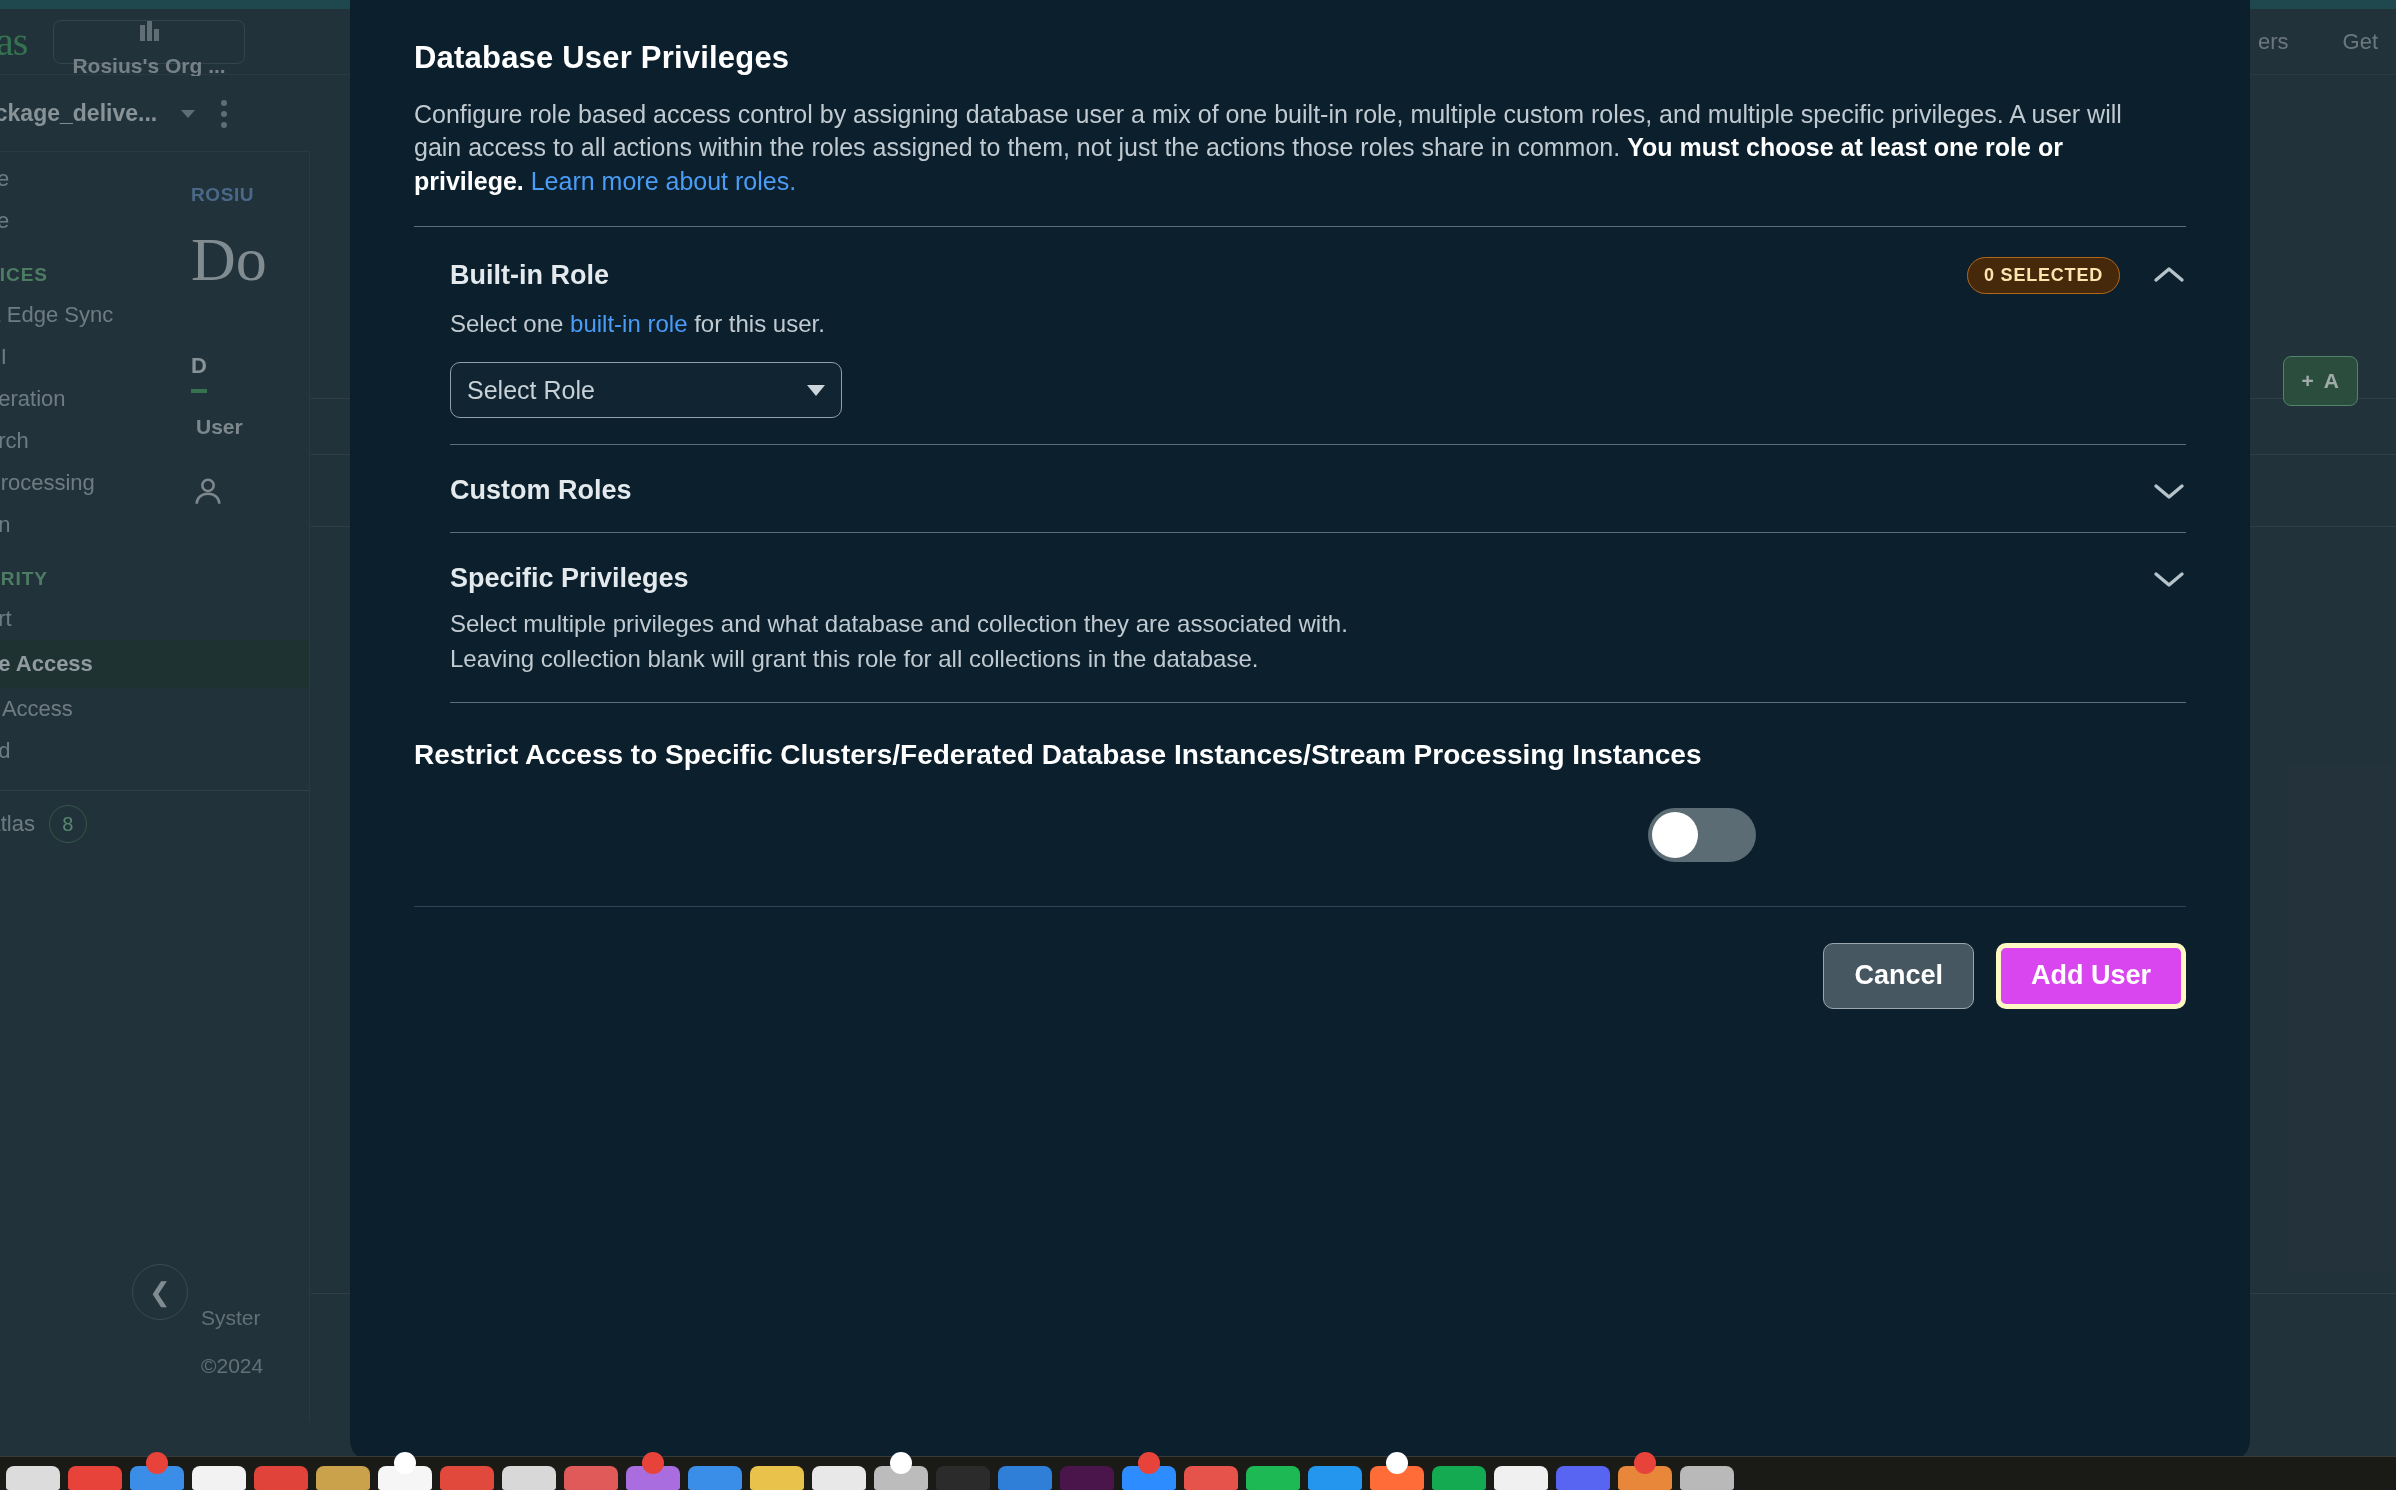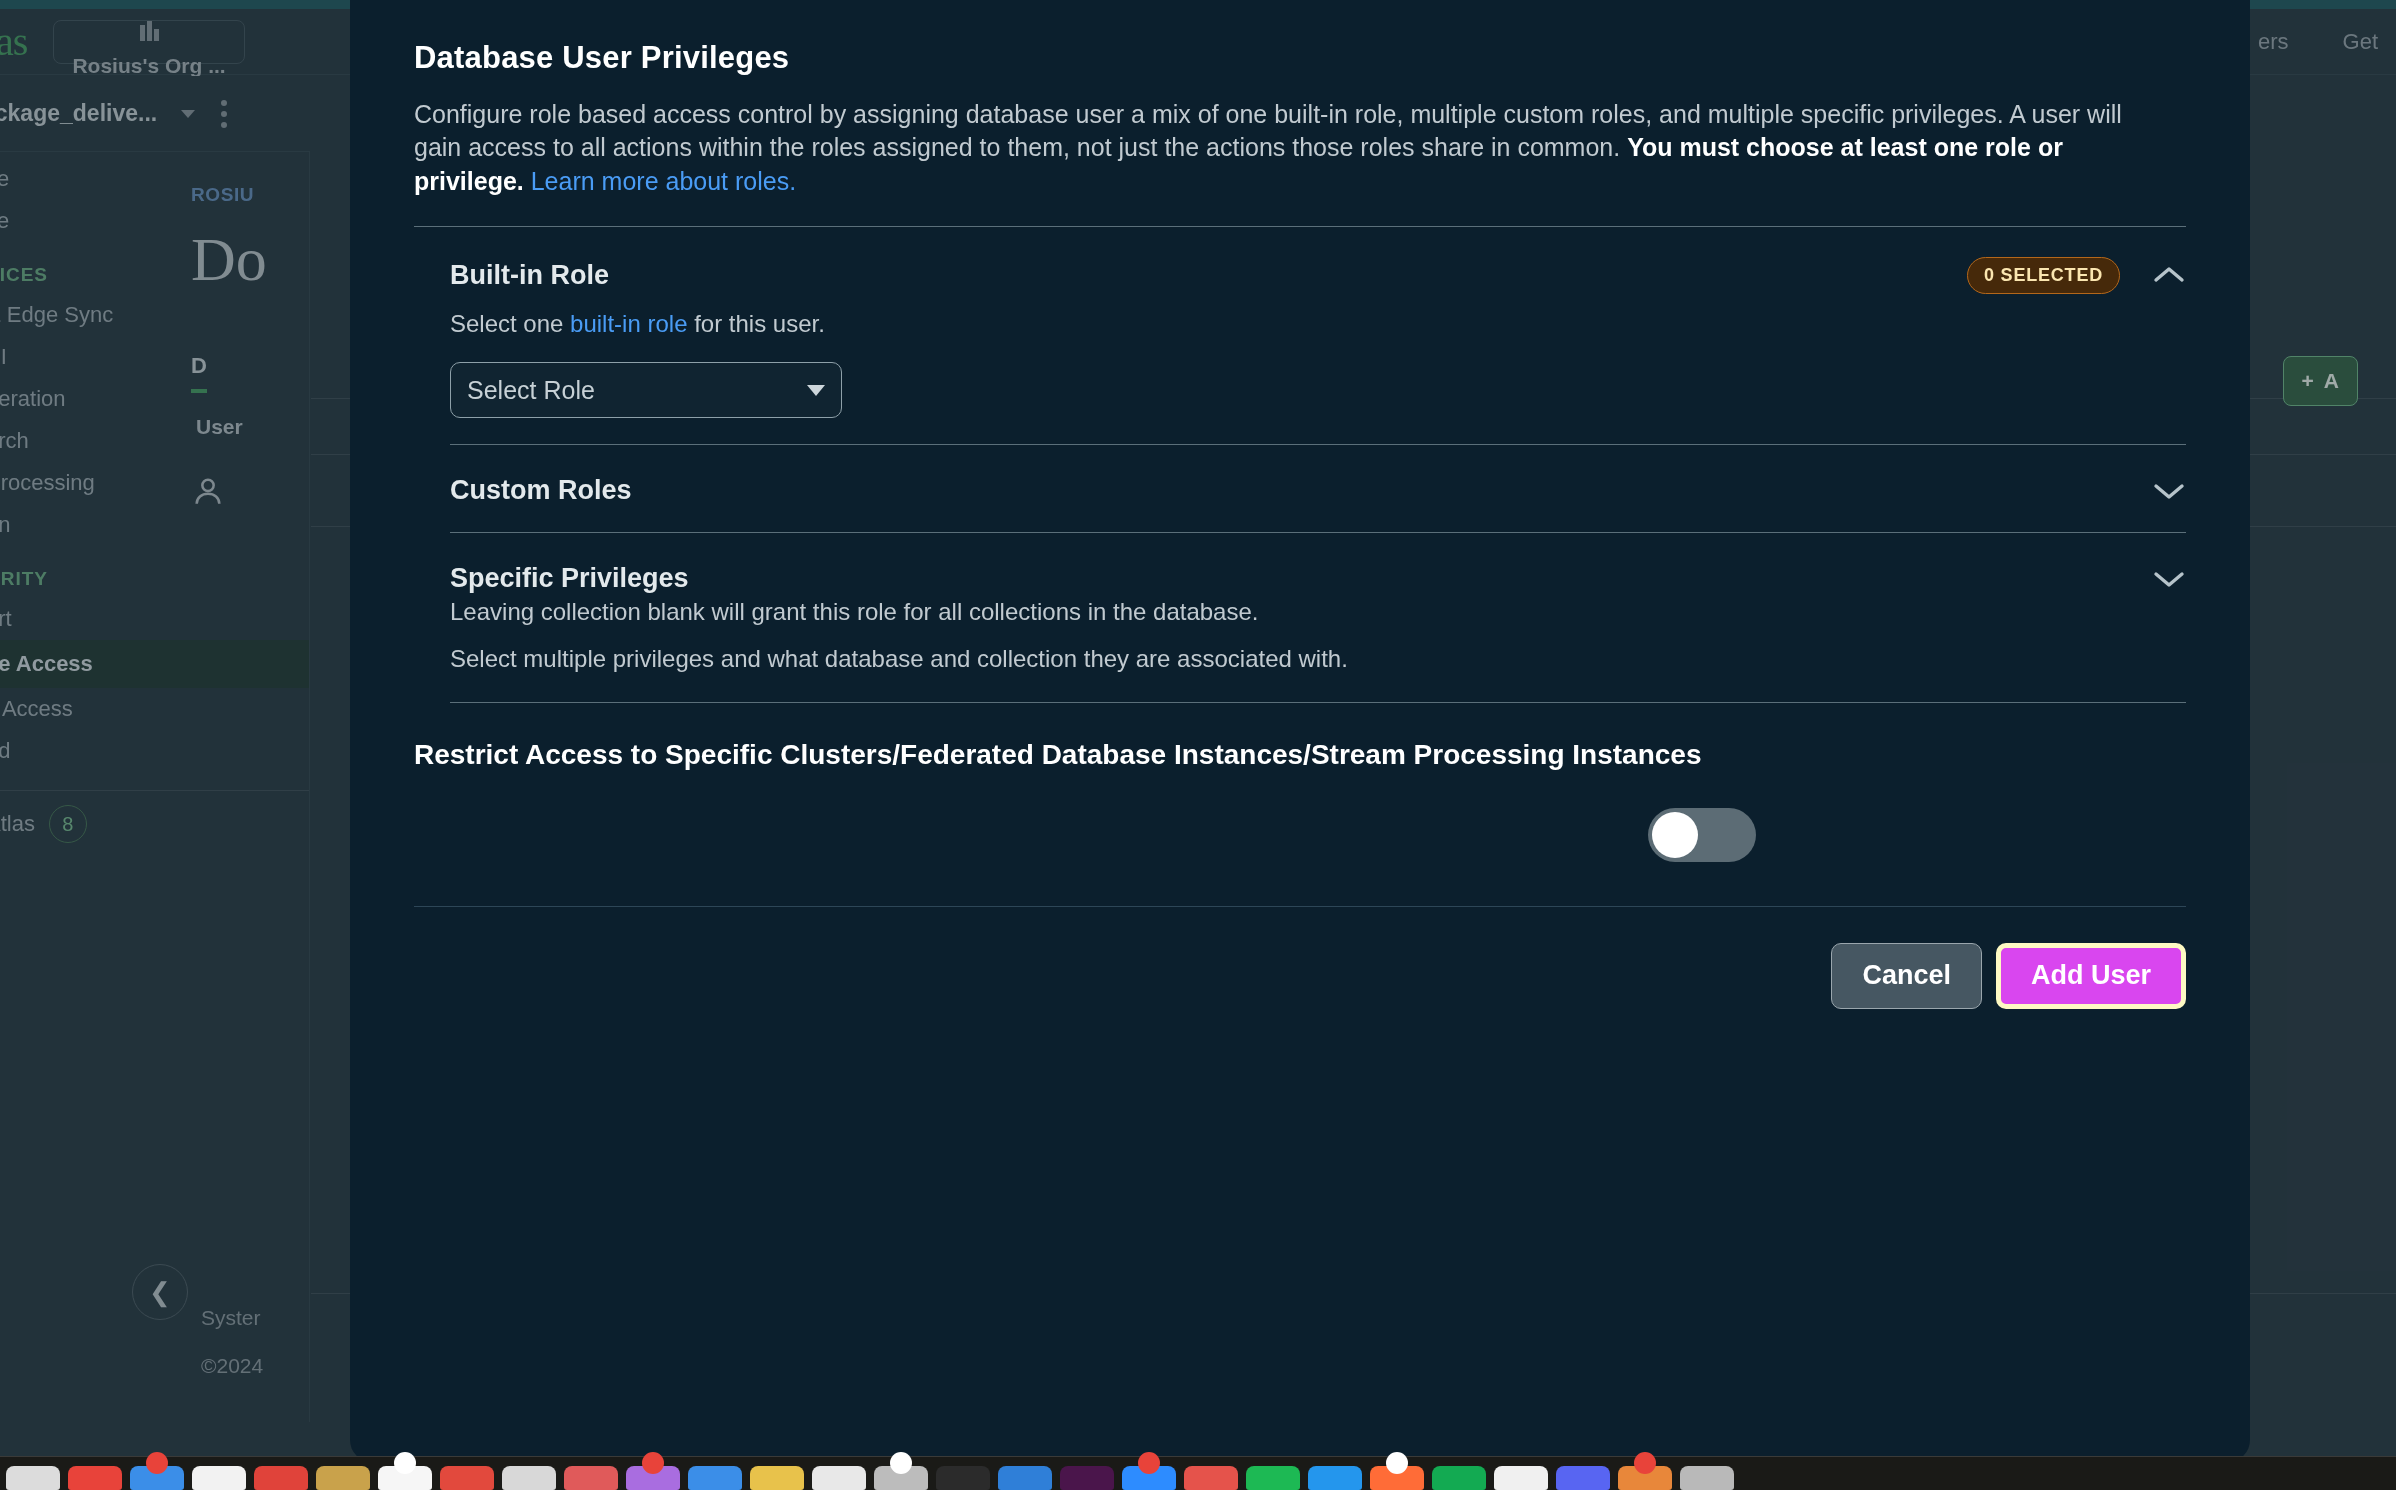--- a/index.html
+++ b/index.html
@@ -123,21 +123,21 @@
   .blk-title { color:#ffffff; font-size: 28px; font-weight: bold; line-height:1.32; max-width: 1300px;}
   .blk-row { display:flex; align-items:flex-start; margin-top: 22px; }
   .blk-txt { color:#c6ced4; font-size: 25px; line-height:1.44; max-width: 1180px; }
   .toggle {
     margin-left: auto; margin-right: 430px; width: 108px; height: 54px; border-radius: 999px;
     background:#5c6c75; display:flex; align-items:center; padding: 4px; flex: none;
   }
   .knob { width: 46px; height: 46px; border-radius: 50%; background: #ffffff; }
 
   .foot-hr { height:1px; background:#2d4657; margin-top: 44px; }
-  .foot { display:flex; justify-content:flex-end; gap: 14px; padding-top: 36px; }
+  .foot { display:flex; justify-content:flex-end; gap: 22px; padding-top: 36px; }
   .btn { height: 66px; border-radius: 10px; font-size: 27px; font-weight: bold; display:flex;align-items:center;padding:0 30px; }
   .btn-cancel { background:#465762; border:1px solid #9aa6ad; color:#ffffff; }
   .btn-add { background:#d946ef; border:5px solid #fef9c3; color:#ffffff; }
 
   
   .dock { position:absolute; left:0; bottom:0; width:2396px; height:34px; background:#1a1a17; border-top:1px solid #3a3a38; display:flex; align-items:flex-end; gap: 8px; padding: 0 6px;}
   .dock-ic { width: 54px; height: 24px; border-radius: 8px 8px 3px 3px; position:relative; }
   .dock-dot { position:absolute; left:50%; transform:translateX(-50%); bottom: 16px; width: 22px; height: 22px; border-radius: 50%; }
 </style>
 </head>
@@ -276,22 +276,22 @@
 
     <div class="sect">
       <div class="sect-head">
         <span class="sect-title">Specific Privileges</span>
         <span class="chev" style="margin-left:auto">
           <svg width="34" height="22" viewBox="0 0 34 22" fill="none" stroke="#b6c3ca" stroke-width="3.4" stroke-linecap="round" stroke-linejoin="round">
               <polyline points="4,6 17,17 30,6"></polyline>
             </svg>
         </span>
       </div>
+      <div class="sect-sub">Select multiple privileges and what database and collection they are associated with.</div>
       <div class="sect-sub" style="margin-top:2px">Leaving collection blank will grant this role for all collections in the database.</div>
-      <div class="sect-sub">Select multiple privileges and what database and collection they are associated with.</div>
     </div>
 
     <div class="hr-inset"></div>
 
     <div class="blk">
       <div class="blk-title">Restrict Access to Specific Clusters/Federated Database Instances/Stream Processing Instances</div>
     </div>
 
     <div class="blk">
       <div class="blk-row">

